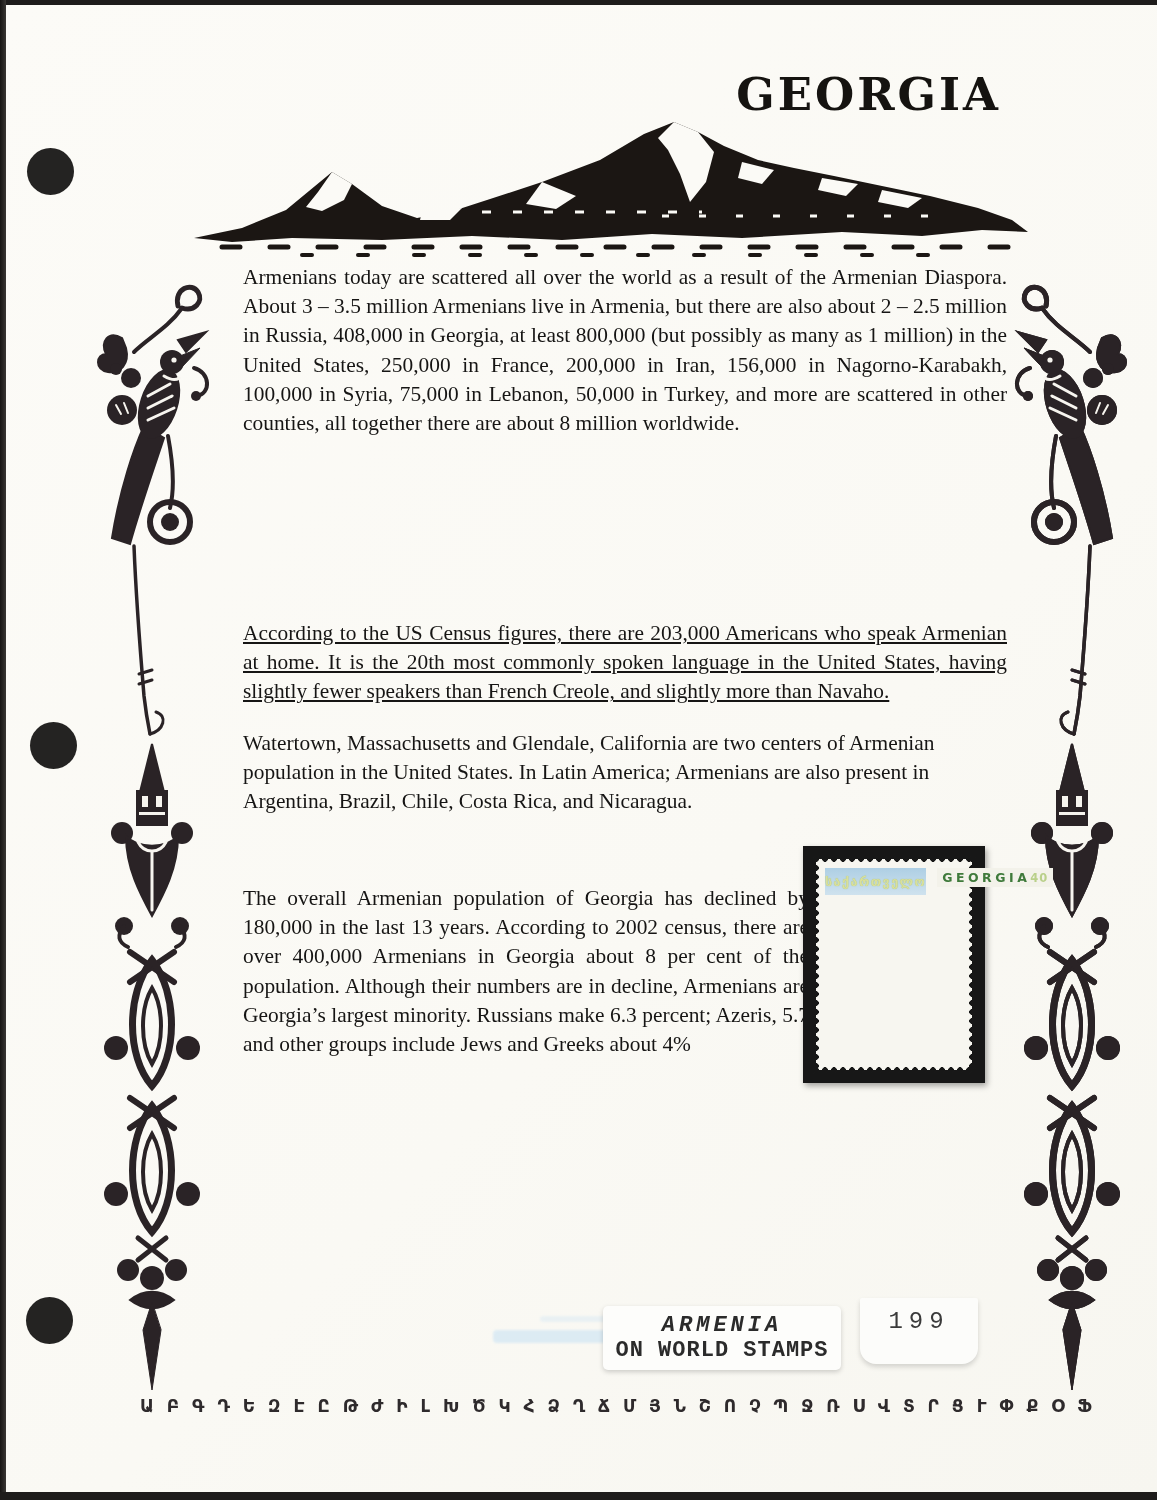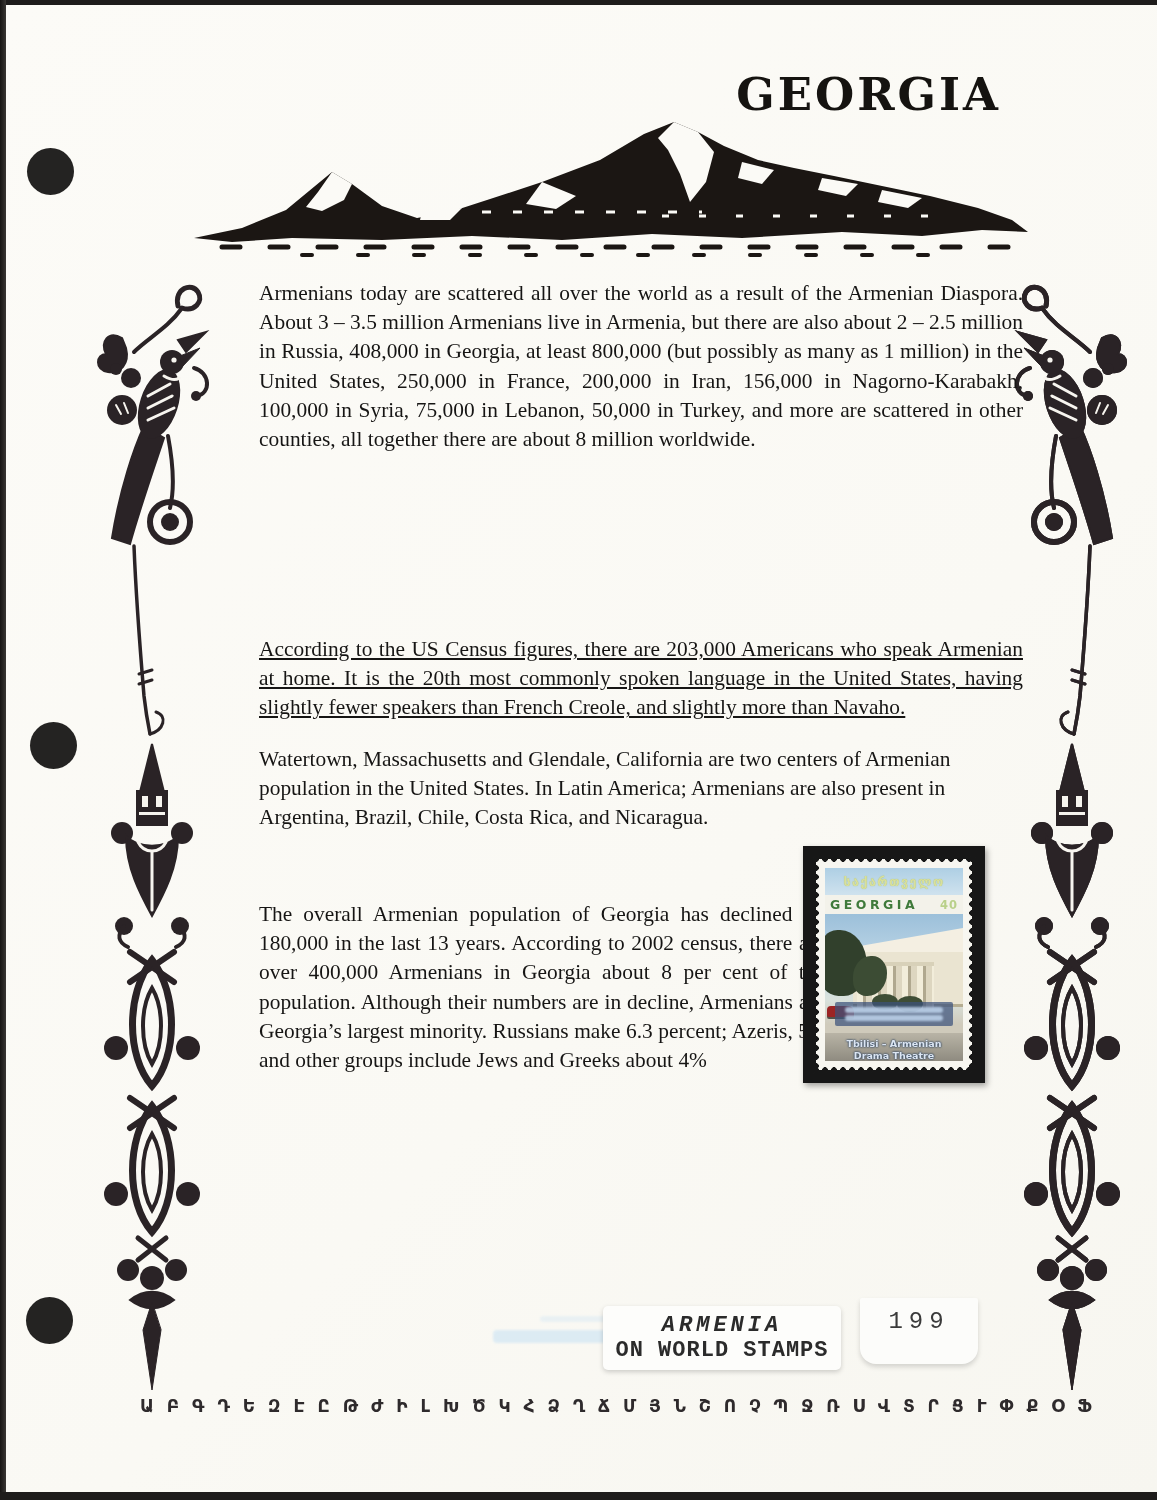--- a/index.html
+++ b/index.html
@@ -22,21 +22,21 @@
     font-family:"DejaVu Serif",serif;font-weight:bold;font-size:45px;
     letter-spacing:3px;color:#151310;
   }
 
   .mountain{position:absolute;left:182px;top:108px;width:860px;height:152px;}
   .orn{position:absolute;top:276px;width:140px;height:1118px;}
   .orn-left{left:82px;}
   .orn-right{left:1002px;transform:scaleX(-1);}
 
   .para{
-    position:absolute;left:243px;width:764px;margin:16px;
+    position:absolute;left:243px;width:764px;margin:0;
     font-size:21.4px;line-height:29.2px;text-align:justify;color:#161514;
   }
   .p1{top:263px;}
   .p2{top:497px;text-align:left;}
   .p3{top:619px;text-decoration:underline;}
   .p4{top:729px;text-align:left;}
   .p5{top:884px;width:566px;}
   .p6{top:1119px;}
 
   
@@ -51,21 +51,21 @@
     background-size:9px 8px;background-repeat:repeat-x;}
   .perf-b{left:-4px;right:-4px;bottom:-4px;height:8px;
     background-image:radial-gradient(circle 3px at 4px 4px,#171717 2.7px,rgba(0,0,0,0) 3px);
     background-size:9px 8px;background-repeat:repeat-x;}
   .perf-l{top:-4px;bottom:-4px;left:-4px;width:8px;
     background-image:radial-gradient(circle 3px at 4px 4px,#171717 2.7px,rgba(0,0,0,0) 3px);
     background-size:8px 9px;background-repeat:repeat-y;}
   .perf-r{top:-4px;bottom:-4px;right:-4px;width:8px;
     background-image:radial-gradient(circle 3px at 4px 4px,#171717 2.7px,rgba(0,0,0,0) 3px);
     background-size:8px 9px;background-repeat:repeat-y;}
-  .design{position:absolute;left:9px;top:9px;right:9px;bottom:9px;display:flex;flex-direction:column;font-family:"DejaVu Sans",sans-serif;}
+  .design{position:absolute;left:9px;top:9px;right:9px;bottom:9px;display:flex;flex-direction:row;font-family:"DejaVu Sans",sans-serif;gap:11px;}
   .band-top{height:27px;background:linear-gradient(#aecfe4,#cfe2ee);display:flex;align-items:center;justify-content:center;}
   .georgian{font-size:12.5px;font-weight:bold;letter-spacing:1.5px;color:#d9e09b;text-shadow:0 0 1px #9db86c;}
   .band-name{height:19px;background:#f3f2ea;display:flex;align-items:center;justify-content:space-between;padding:0 5px;}
   .gname{font-size:12.5px;font-weight:bold;letter-spacing:3.5px;color:#3f7a3b;}
   .denom{font-size:11.5px;font-weight:bold;color:#b9d08a;letter-spacing:1px;}
   .photo{flex:1;position:relative;overflow:hidden;background:linear-gradient(#9cc0da 0%,#bfd7e7 34%,#d9e2dd 58%,#cfcabb 75%);}
   .roof{position:absolute;left:16%;right:0;top:14px;height:28px;background:#f4efe2;
     clip-path:polygon(0 72%,100% 0,100% 100%,0 100%);box-shadow:inset 0 -3px 0 #d9d2ba;}
   .wall{position:absolute;left:20%;right:0;top:38px;height:52px;background:#eae4d1;border-bottom:3px solid #b5ad92;}
   .portico{position:absolute;left:23%;width:56%;top:48px;height:44px;border-top:4px solid #d8d1b9;

